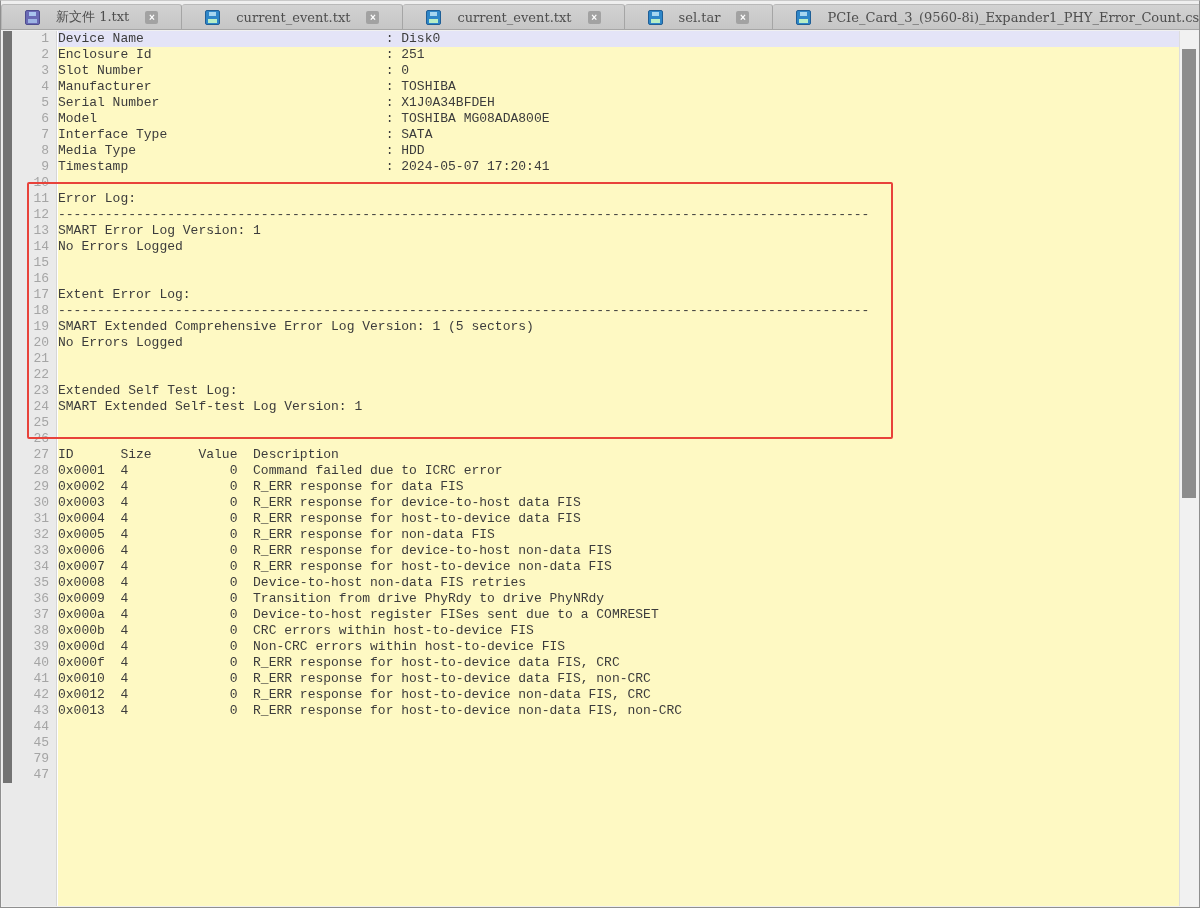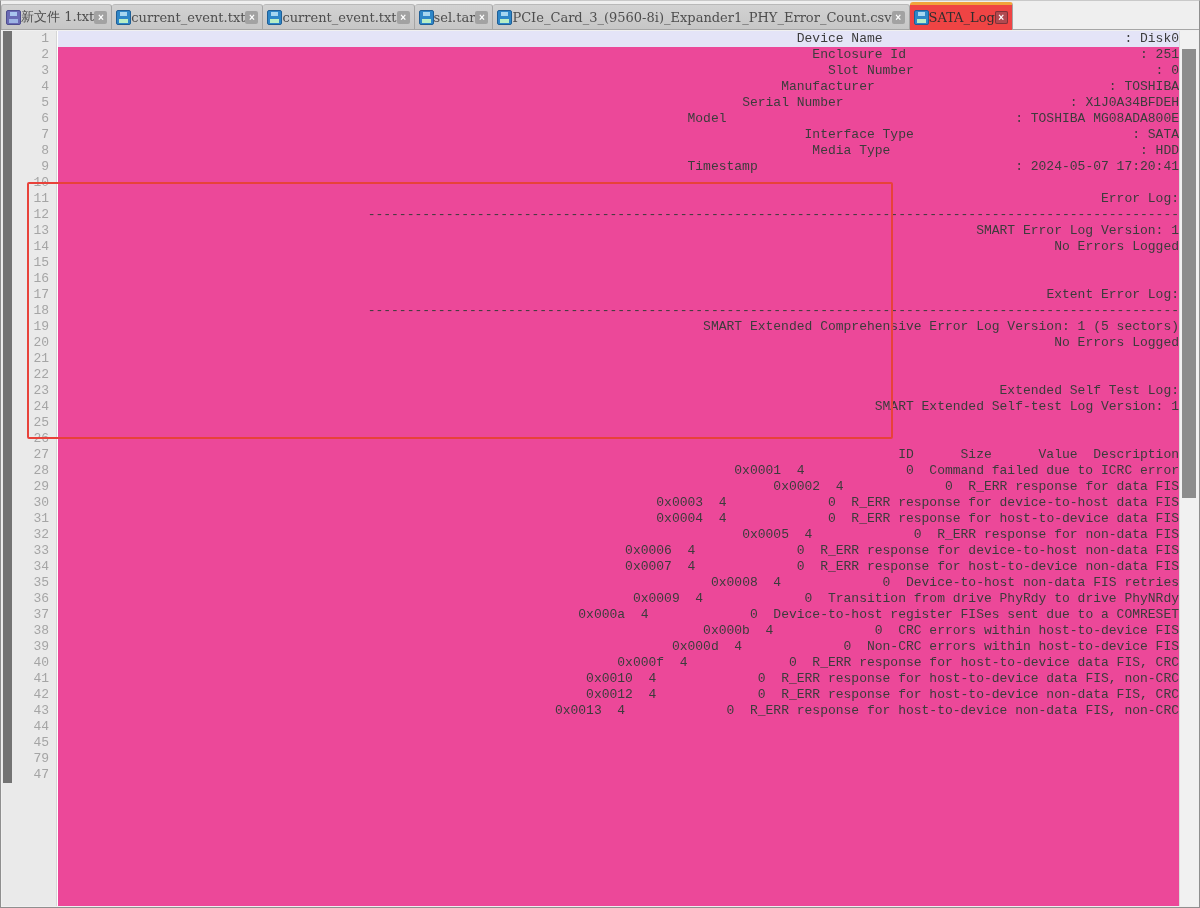--- a/index.html
+++ b/index.html
@@ -9,22 +9,22 @@
     border:1px solid #8f8f8f;border-top:1px solid #c9c9c9;
     font-family:"Liberation Sans", sans-serif;
   }
   
   .tabbar{
     position:absolute;top:0;left:0;right:0;height:29px;
     background:#efefef;border-bottom:1px solid #a6a6a6;
     display:flex;align-items:flex-end;box-sizing:border-box;
   }
   .tab{
-    height:25px;display:flex;align-items:center;gap:0;
-    padding:0 4px;box-sizing:border-box;
+    height:25px;display:flex;align-items:center;gap:16px;
+    padding:0 23px;box-sizing:border-box;
     background:linear-gradient(#d2d2d2,#c6c6c6);
     border-top:1px solid #b9b9b9;border-right:1px solid #a5a5a5;
     border-radius:3px 3px 0 0;
     font-family:"DejaVu Serif", serif;font-size:13px;color:#4e4e4e;
     white-space:nowrap;cursor:default;
   }
   .tab:first-child{border-left:1px solid #b5b5b5;}
   .tab.active{
     height:28px;background:#ef4444;color:#2e2e2e;
     border-top:3px solid #f2a33c;margin-bottom:-1px;z-index:2;position:relative;
@@ -47,21 +47,21 @@
   .gutter{
     position:absolute;left:0;top:0;bottom:0;width:55px;
     background:#eaeaea;border-right:1px solid #d6d6d6;box-sizing:border-box;
   }
   .darkstrip{position:absolute;left:1px;top:0;width:9px;height:752px;background:#737373;}
   .gutter-num{
     height:16px;box-sizing:border-box;text-align:right;padding-right:7px;
     font:13px/16px "Liberation Mono", monospace;color:#a5a5a5;position:relative;z-index:1;
   }
   .code{
-    position:absolute;left:56px;top:0;bottom:0;right:19px;background:#ec4899;overflow:hidden;text-align:right;
+    position:absolute;left:56px;top:0;bottom:0;right:19px;background:#fef9c3;overflow:hidden;
   }
   .code-line{
     height:16px;white-space:pre;
     font:13px/16px "Liberation Mono", monospace;color:#3c3c3c;
   }
   .code-line.hl{background:#e4e4f7;}
   
   .vscroll{
     position:absolute;right:0;top:0;bottom:0;width:19px;
     background:#f1f1f1;border-left:1px solid #dddddd;box-sizing:border-box;

